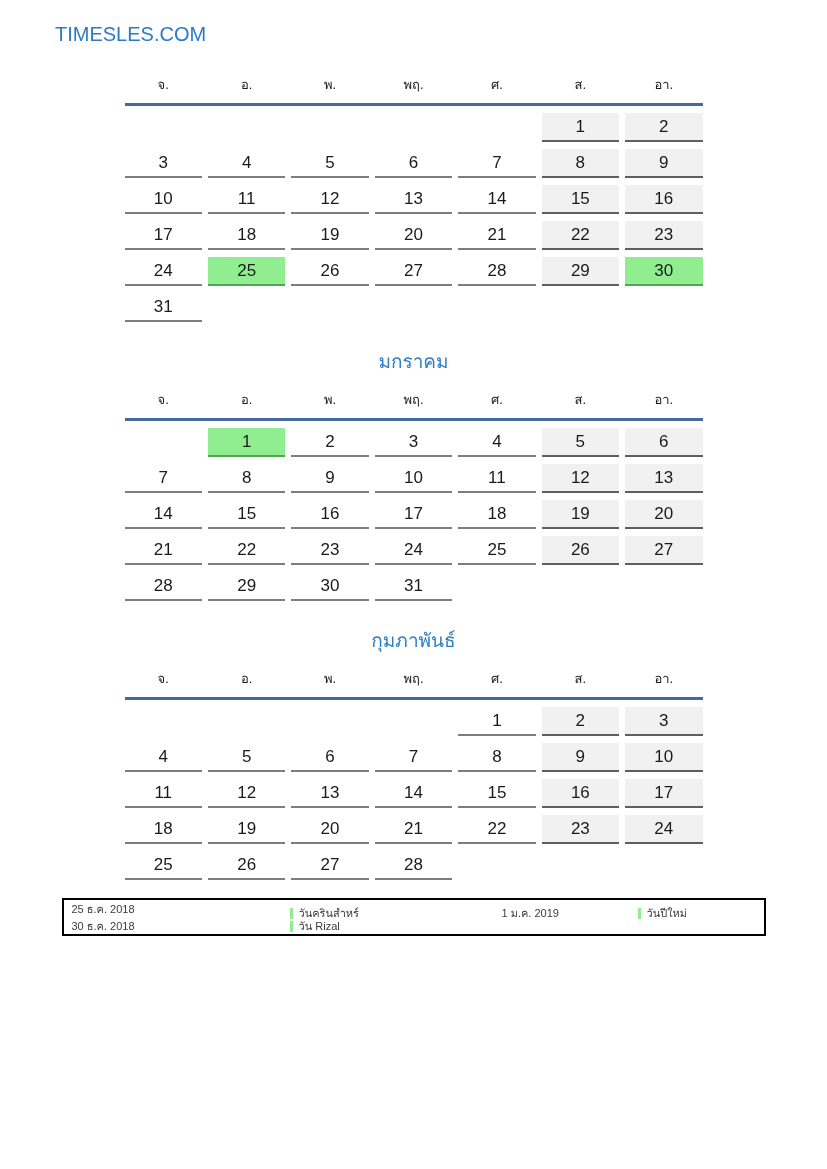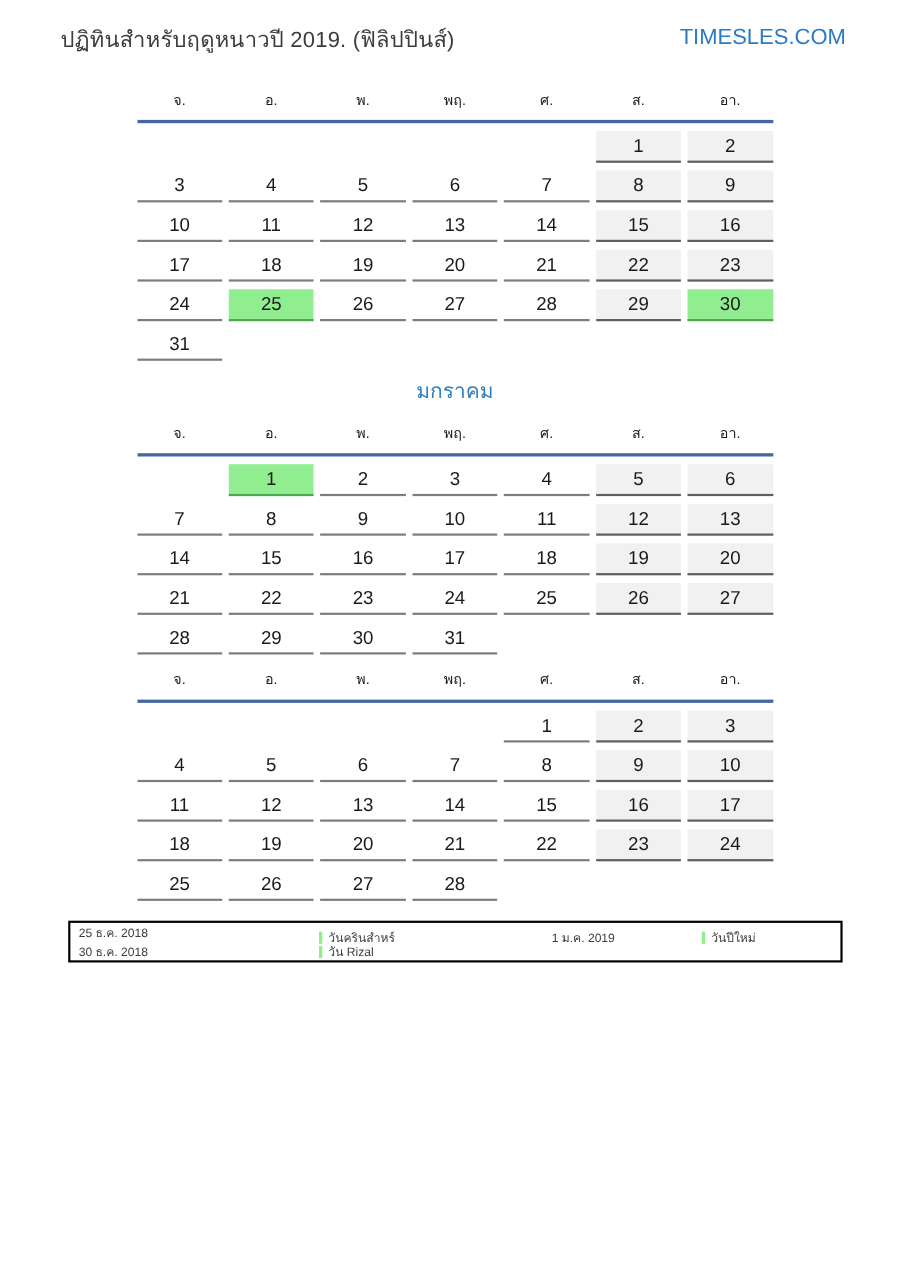--- a/index.html
+++ b/index.html
@@ -11,21 +11,21 @@
     display:flex;justify-content:space-between;align-items:flex-start;
     padding:20px 58px 0 55px;
   }
   .page-title{
     font-size:20px;color:#3c3c3c;letter-spacing:0.2px;
   }
   .brand-link{
     font-size:20px;color:#2b7bc4;text-decoration:none;margin-top:3px;
   }
   .months{width:578px;margin:0 auto;}
-  .month{margin-top:12px;}
+  .month{margin-top:24px;}
   .month:first-child{margin-top:28px;}
   .month-title{
     text-align:center;font-size:19px;color:#2e7fc2;margin-bottom:13px;
   }
   .weekday-row{
     display:grid;grid-template-columns:repeat(7,1fr);column-gap:6px;
     border-bottom:3px solid #44699e;padding-bottom:8px;
   }
   .weekday-label{
     text-align:center;font-size:13px;color:#1a1a1a;
@@ -54,21 +54,20 @@
   .pos-date2{left:8px;top:17px;}
   .pos-label1{left:226px;top:4px;}
   .pos-label2{left:226px;top:17px;}
   .pos-date3{left:438px;top:4px;}
   .pos-label3{left:574px;top:4px;}
 </style>
 </head>
 <body>
 
 <div class="page-header">
-  <div class="page-title">ปฏิทินสำหรับฤดูหนาวปี 2019. (ฟิลิปปินส์)</div>
   <a class="brand-link">TIMESLES.COM</a>
 </div>
 
 <div class="months" id="months">
     <div class="month">
       <div class="weekday-row">
         <div class="weekday-label">จ.</div>
         <div class="weekday-label">อ.</div>
         <div class="weekday-label">พ.</div>
         <div class="weekday-label">พฤ.</div>
@@ -182,20 +181,21 @@
         <div class="day-cell">28</div>
         <div class="day-cell">29</div>
         <div class="day-cell">30</div>
         <div class="day-cell">31</div>
         <div class="day-cell empty"></div>
         <div class="day-cell empty"></div>
         <div class="day-cell empty"></div>
       </div>
     </div>
     <div class="month">
+      <div class="month-title">กุมภาพันธ์</div>
       <div class="weekday-row">
         <div class="weekday-label">จ.</div>
         <div class="weekday-label">อ.</div>
         <div class="weekday-label">พ.</div>
         <div class="weekday-label">พฤ.</div>
         <div class="weekday-label">ศ.</div>
         <div class="weekday-label">ส.</div>
         <div class="weekday-label">อา.</div>
       </div>
       <div class="week-row">

